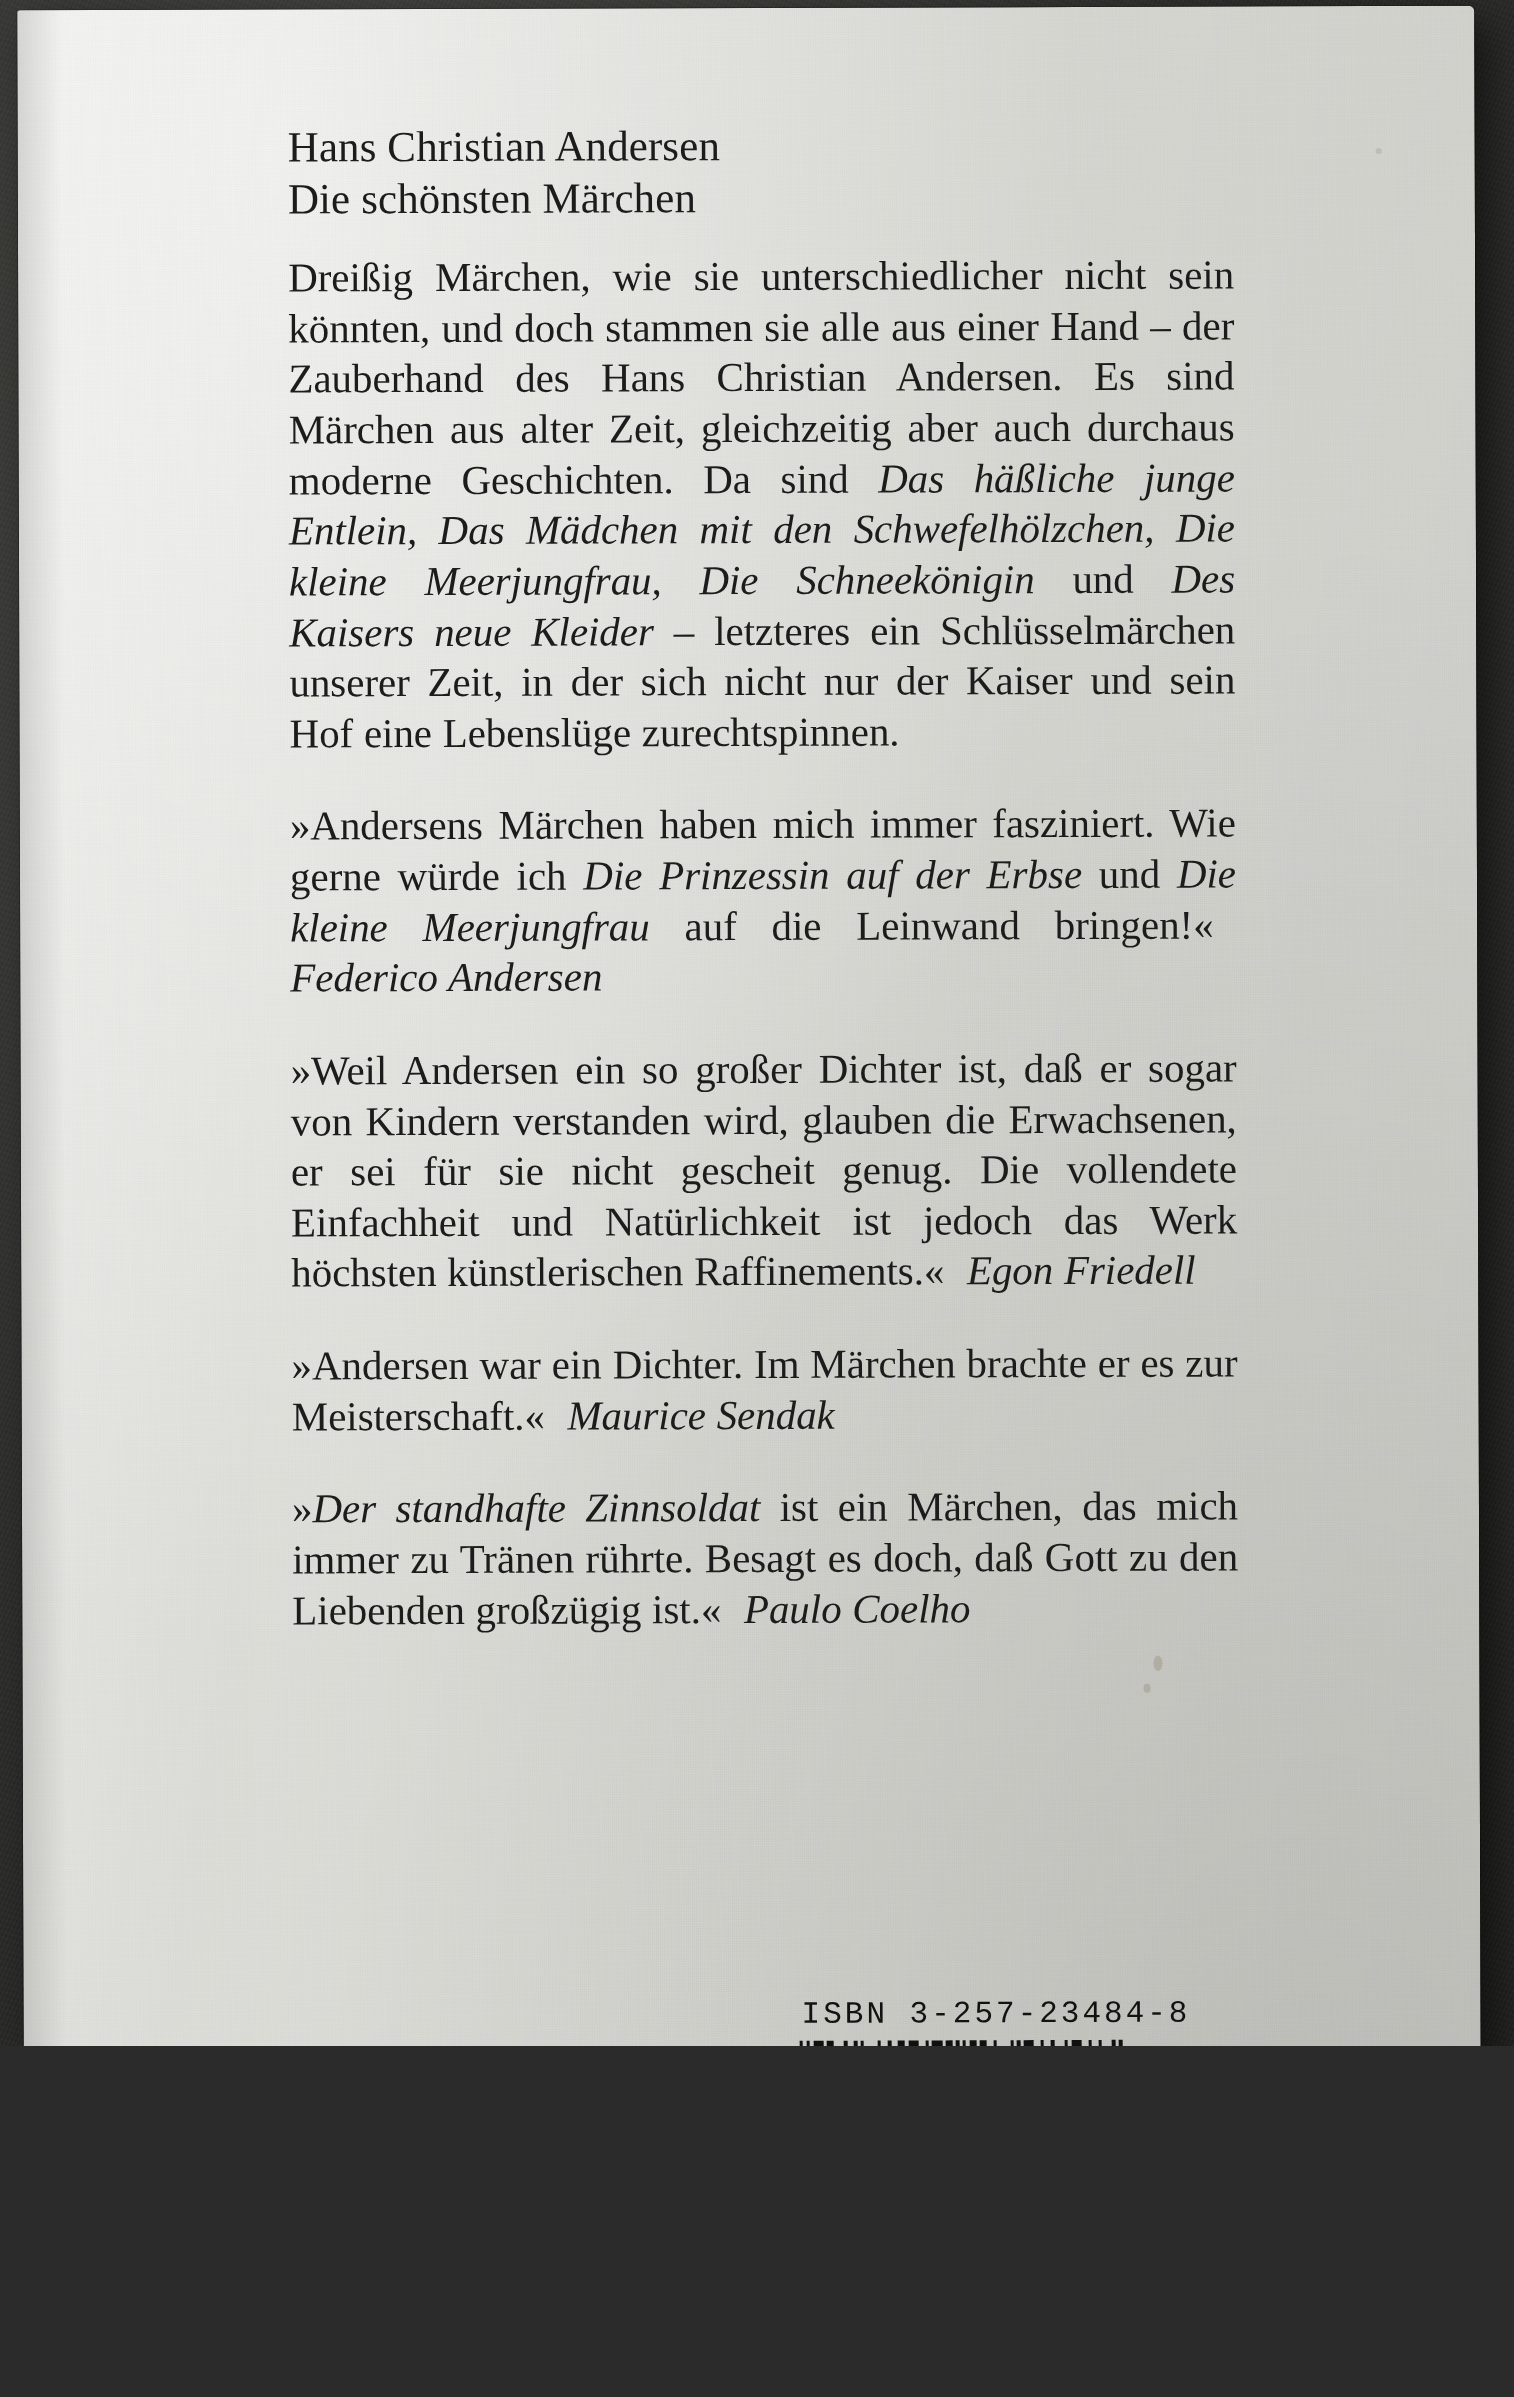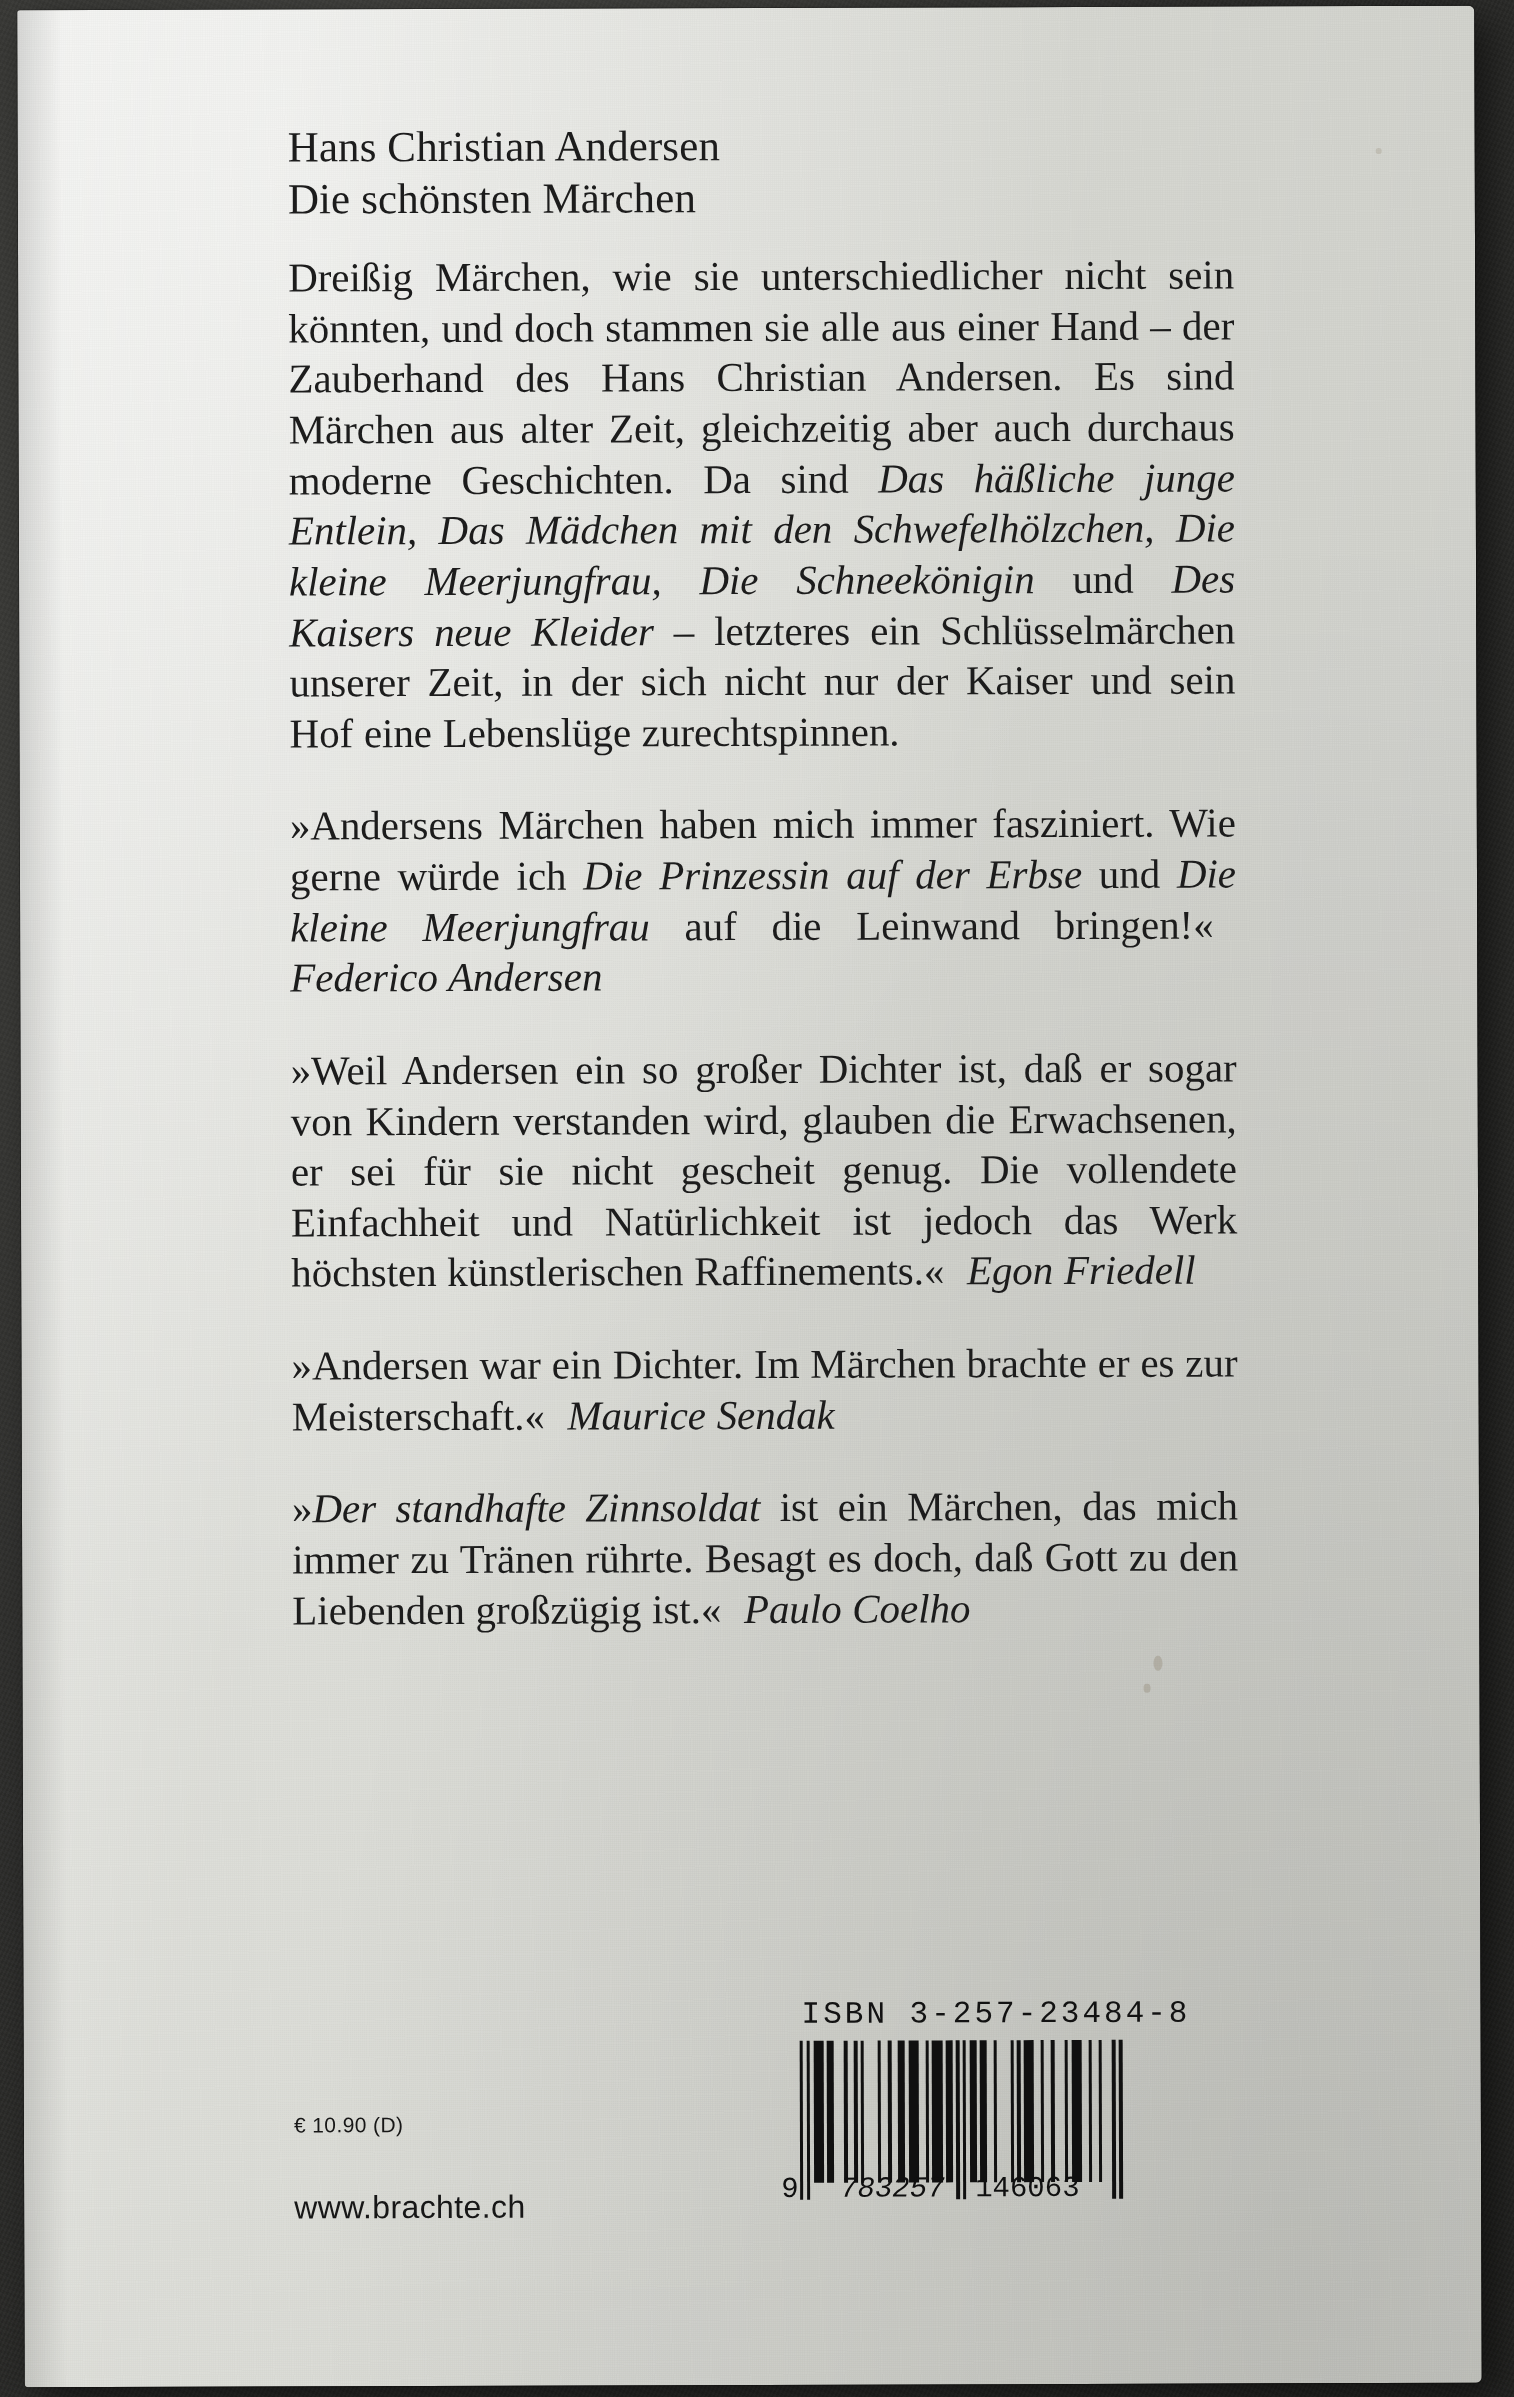--- a/index.html
+++ b/index.html
@@ -3,21 +3,21 @@
 <meta charset="utf-8">
 <style>
   html, body {
     margin: 0;
     padding: 0;
     background: #2b2b2b;
   }
   .page {
     position: relative;
     width: 1514px;
-    height: 2397px;
+    height: 2046px;
     background: #a16207;
     overflow: hidden;
     font-family: "Liberation Serif", "DejaVu Serif", serif;
   }
 
   
   .backdrop {
     position: absolute;
     inset: 0;
     background:

